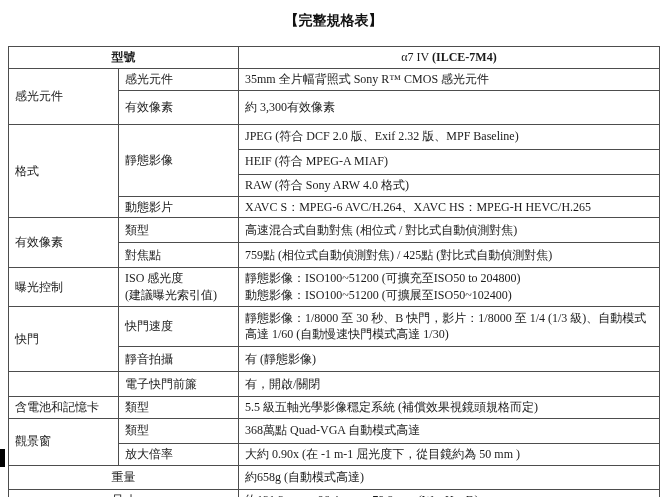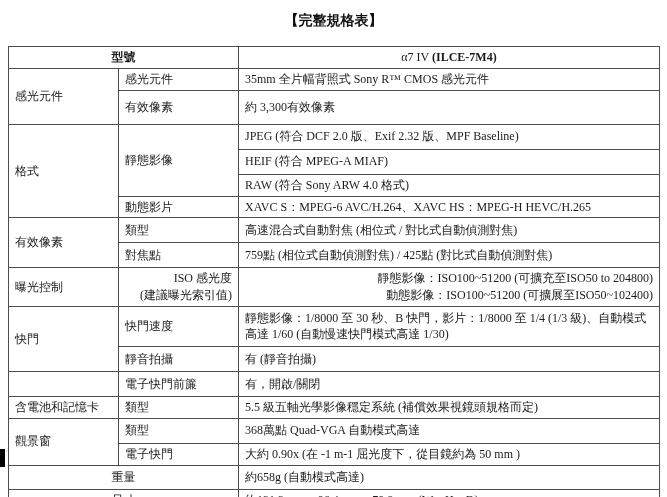--- a/index.html
+++ b/index.html
@@ -46,21 +46,21 @@
   tr.h22 { height: 22px; }
   tr.h34 { height: 34px; margin-top: 27px; }
   tr.h25 { height: 25px; }
   tr.h21 { height: 21px; }
   tr.h17 { height: 17px; }
   tr.h36 { height: 36px; }
   tr.h40 { height: 40px; }
   tr.h19 { height: 19px; }
   tr.h24 { height: 24px; }
   tr.h18 { height: 18px; }
-  .two-line div { white-space: nowrap; text-align: right; }
+  .two-line div { white-space: nowrap; }
   .edge-mark {
     position: absolute;
     left: 0;
     top: 449px;
     width: 5px;
     height: 18px;
     background: #000;
   }
 </style>
 </head>
@@ -131,41 +131,41 @@
       </td>
     </tr>
 
     <tr class="h40">
       <td rowspan="2">快門</td>
       <td>快門速度</td>
       <td>靜態影像：1/8000 至 30 秒、B 快門，影片：1/8000 至 1/4 (1/3 級)、自動模式高達 1/60 (自動慢速快門模式高達 1/30)</td>
     </tr>
     <tr class="h25">
       <td>靜音拍攝</td>
-      <td>有 (靜音拍攝)</td>
+      <td>有 (靜態影像)</td>
     </tr>
     <tr class="h25">
       <td></td>
       <td>電子快門前簾</td>
       <td>有，開啟/關閉</td>
     </tr>
 
     <tr class="h19">
       <td>含電池和記憶卡</td>
       <td>類型</td>
       <td>5.5 級五軸光學影像穩定系統 (補償效果視鏡頭規格而定)</td>
     </tr>
 
     <tr class="h25">
       <td rowspan="2">觀景窗</td>
       <td>類型</td>
       <td>368萬點 Quad-VGA 自動模式高達</td>
     </tr>
     <tr class="h21">
-      <td>電子快門</td>
+      <td>放大倍率</td>
       <td>大約 0.90x (在 -1 m-1 屈光度下，從目鏡約為 50 mm )</td>
     </tr>
 
     <tr class="h24">
       <td colspan="2" class="center">重量</td>
       <td>約658g (自動模式高達)</td>
     </tr>
 
     <tr class="h18">
       <td colspan="2" class="center">尺寸</td>

